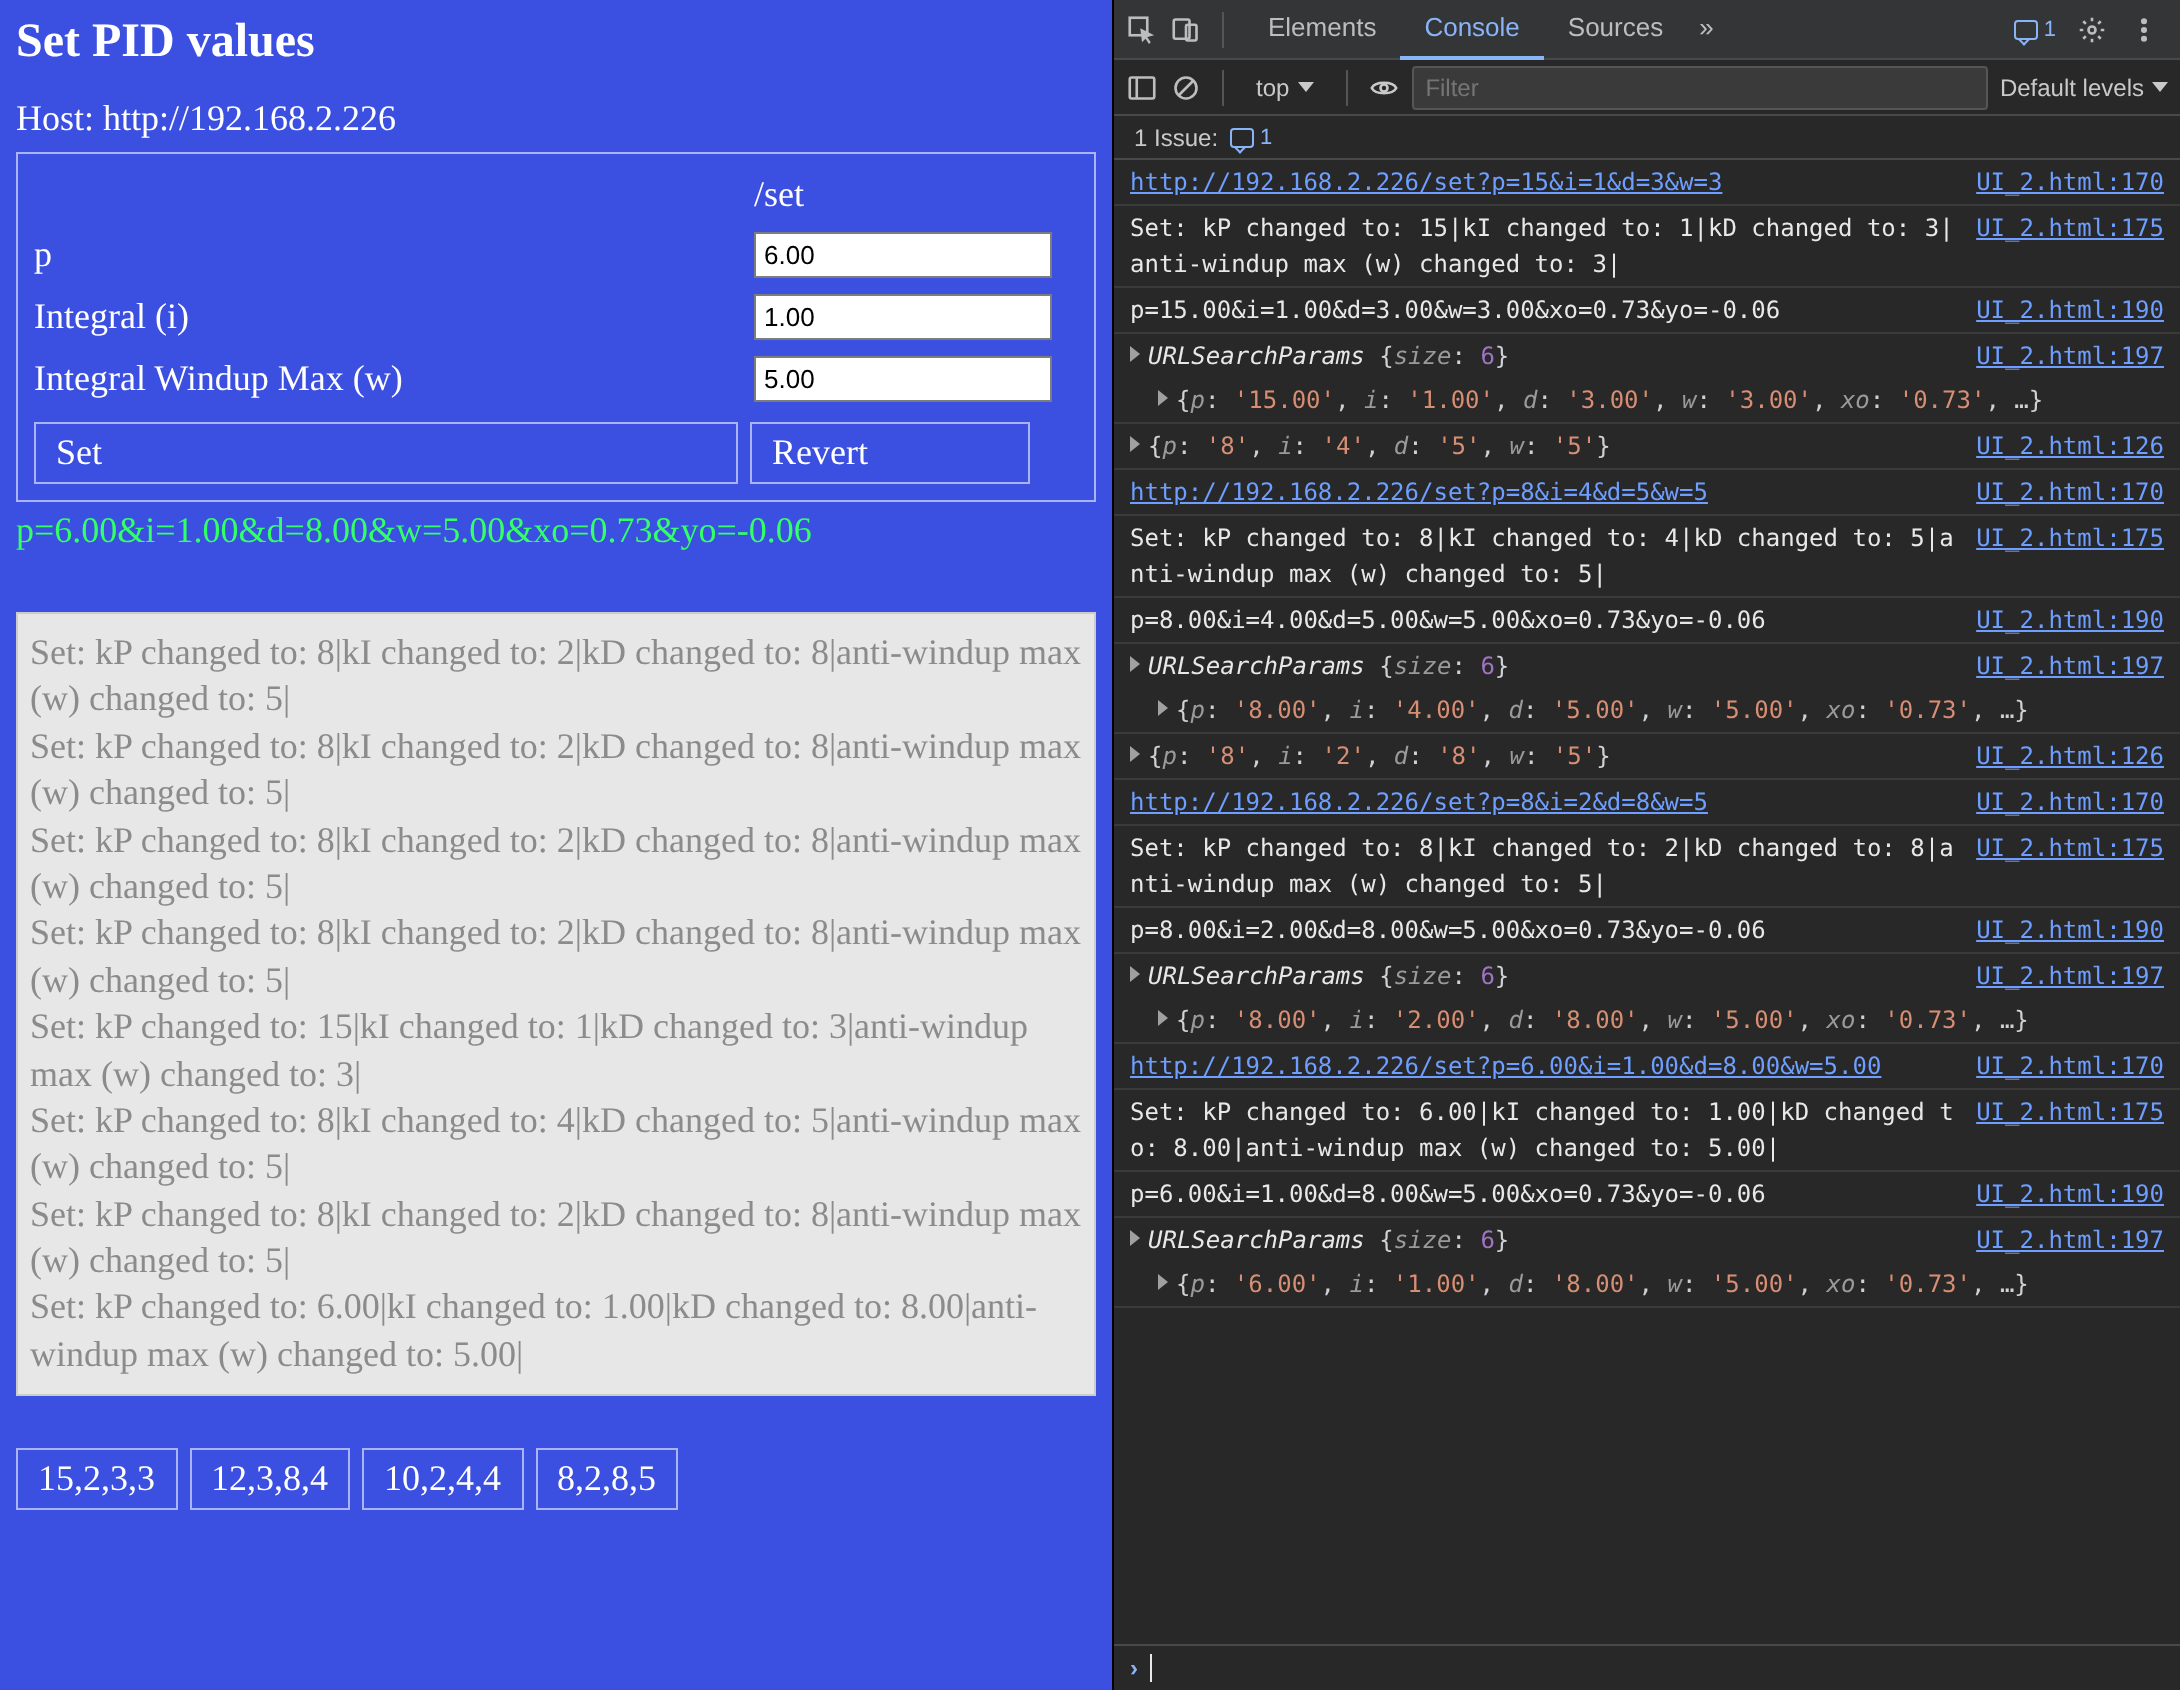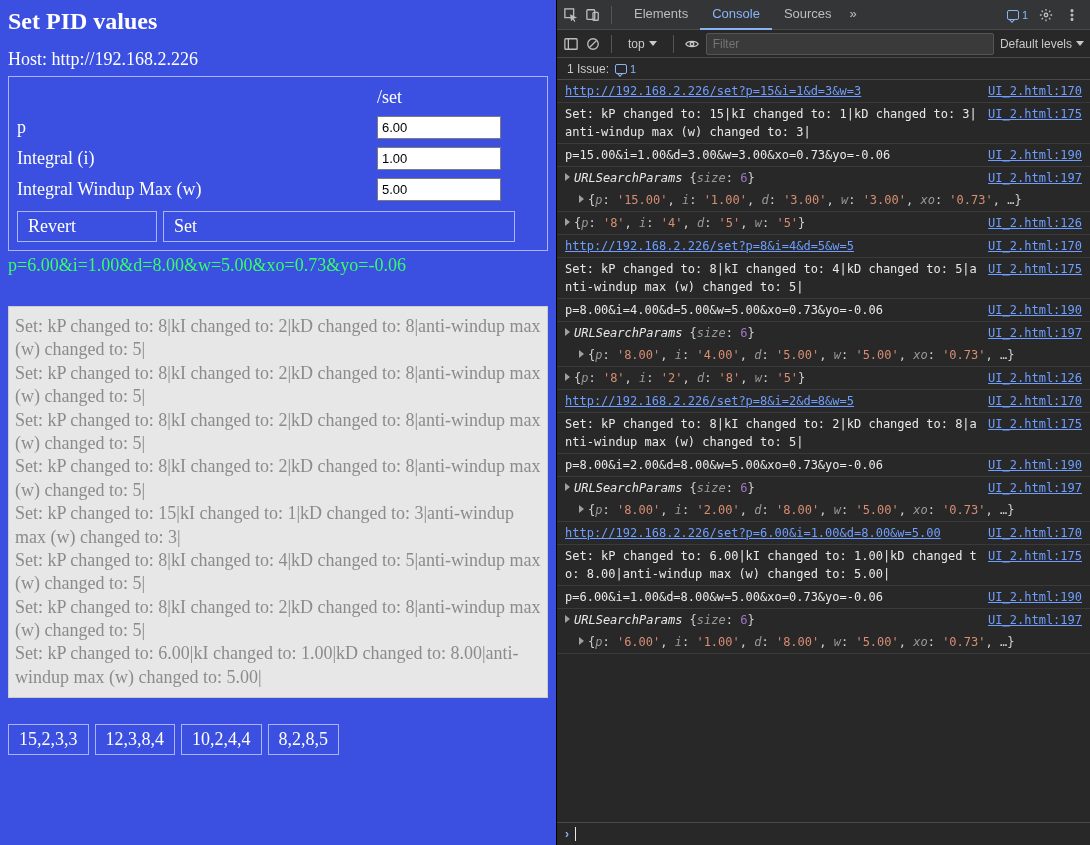--- a/index.html
+++ b/index.html
@@ -32,21 +32,21 @@
   }
   .pid-form {
     border: 1px solid #a9b3ff;
     padding: 6px 8px 8px 8px;
   }
   .pid-form table { width: 100%; border-collapse: collapse; }
   .pid-form td { padding: 4px 0; vertical-align: middle; font-size: 18px; }
   .pid-form td.label { width: 360px; }
   .pid-form td.path { font-size: 18px; padding-bottom: 4px; }
   .pid-form input[type=text] {
-    width: 124px;
+    width: 149px;
     font-family: Arial, sans-serif;
     font-size: 13px;
     color: #000;
     padding: 3px 4px;
     border: 1px solid #7c7c7c;
     background: #fff;
   }
   .btn-row { display: flex; gap: 6px; margin-top: 6px; }
   .btn {
     background: #3b4fe0;
@@ -236,22 +236,22 @@
         <td class="label">Integral (i)</td>
         <td><input type="text" value="1.00" style=""></td>
       </tr>
       <tr>
         <td class="label">Integral Windup Max (w)</td>
         <td><input type="text" value="5.00" style=""></td>
       </tr>
     </tbody>
       </table>
     <div class="btn-row">
+      <button class="btn set">Set</button>
       <button class="btn revert">Revert</button>
-      <button class="btn set">Set</button>
     </div>
   </div>
 
   <div class="query-out">p=6.00&amp;i=1.00&amp;d=8.00&amp;w=5.00&amp;xo=0.73&amp;yo=-0.06</div>
 
   <div class="log-box">
     <div>Set: kP changed to: 8|kI changed to: 2|kD changed to: 8|anti-windup max (w) changed to: 5|</div>
     <div>Set: kP changed to: 8|kI changed to: 2|kD changed to: 8|anti-windup max (w) changed to: 5|</div>
     <div>Set: kP changed to: 8|kI changed to: 2|kD changed to: 8|anti-windup max (w) changed to: 5|</div>
     <div>Set: kP changed to: 8|kI changed to: 2|kD changed to: 8|anti-windup max (w) changed to: 5|</div>

